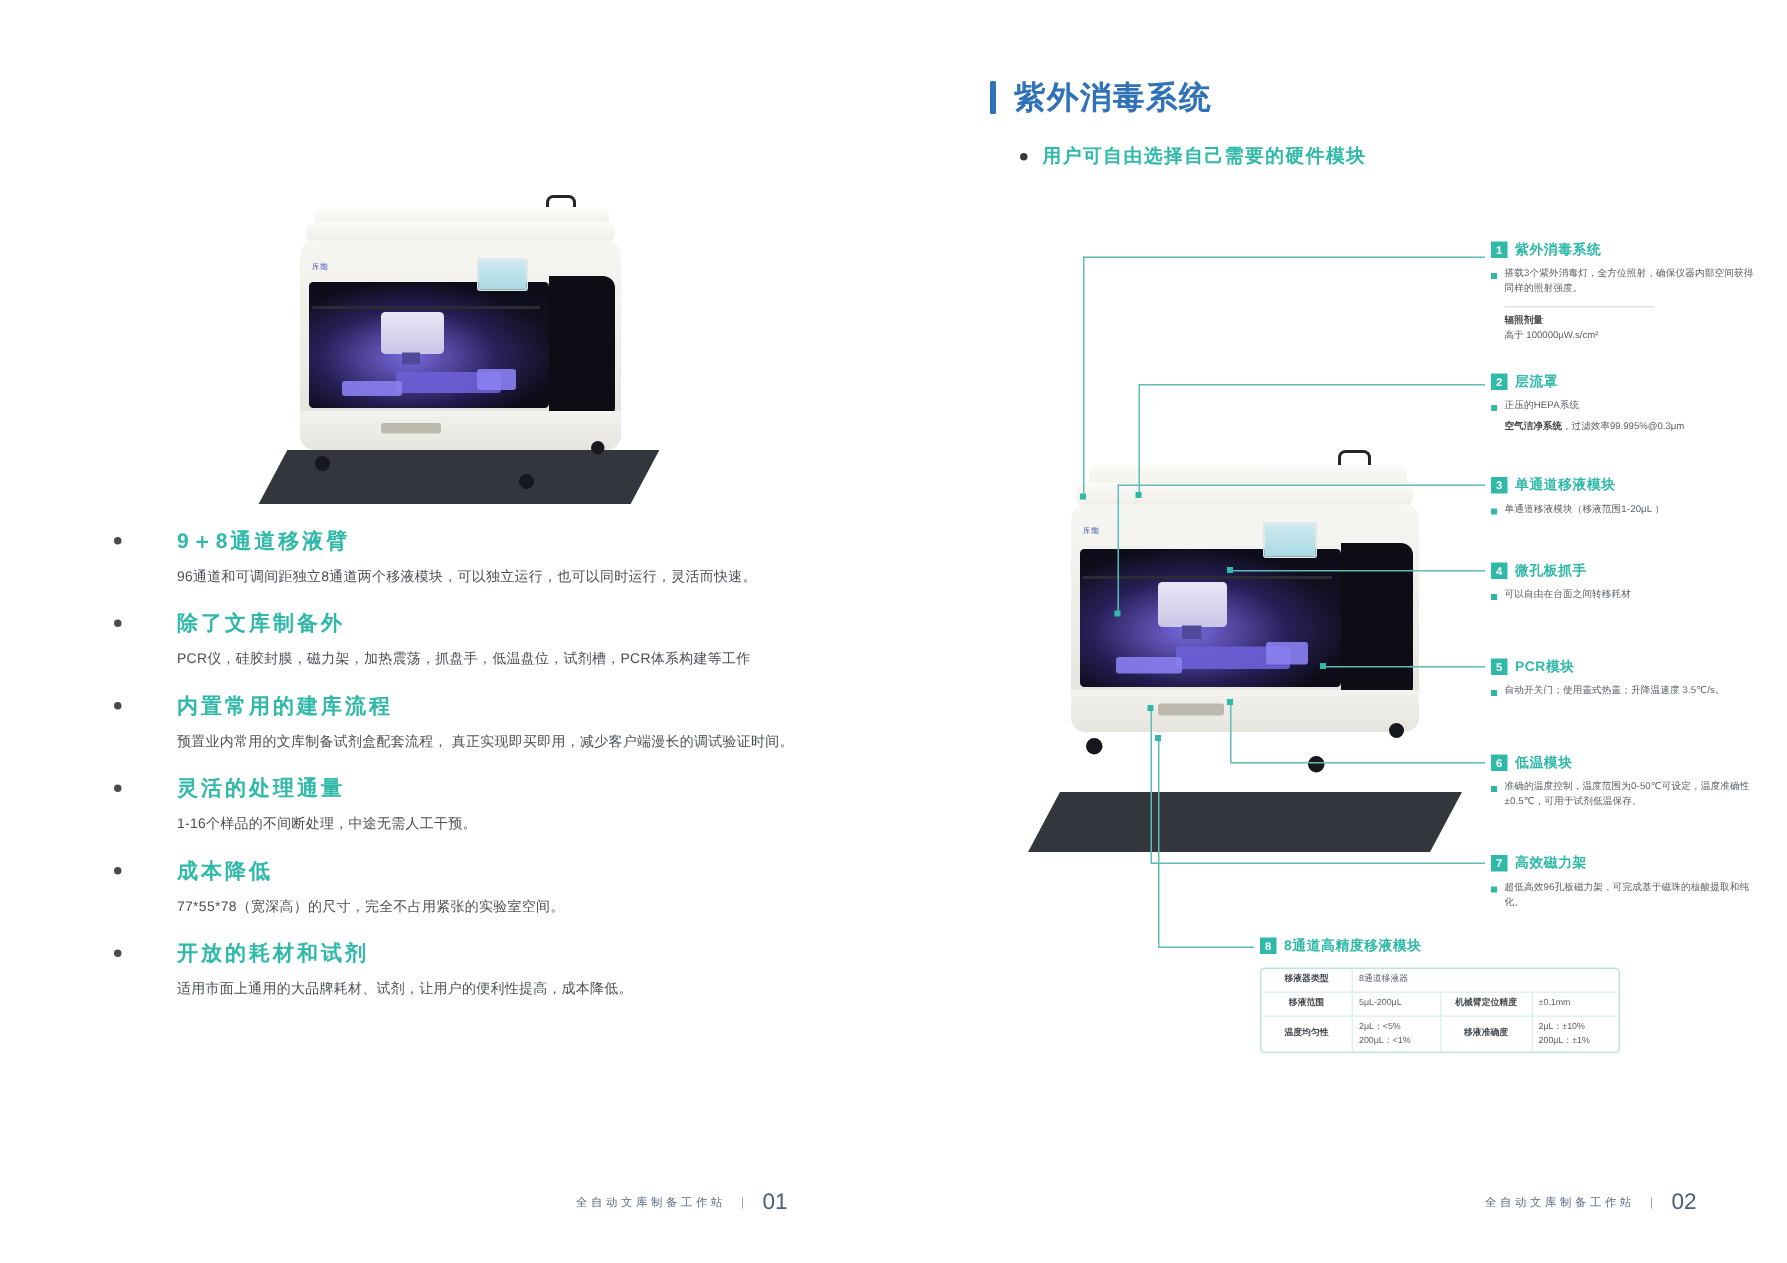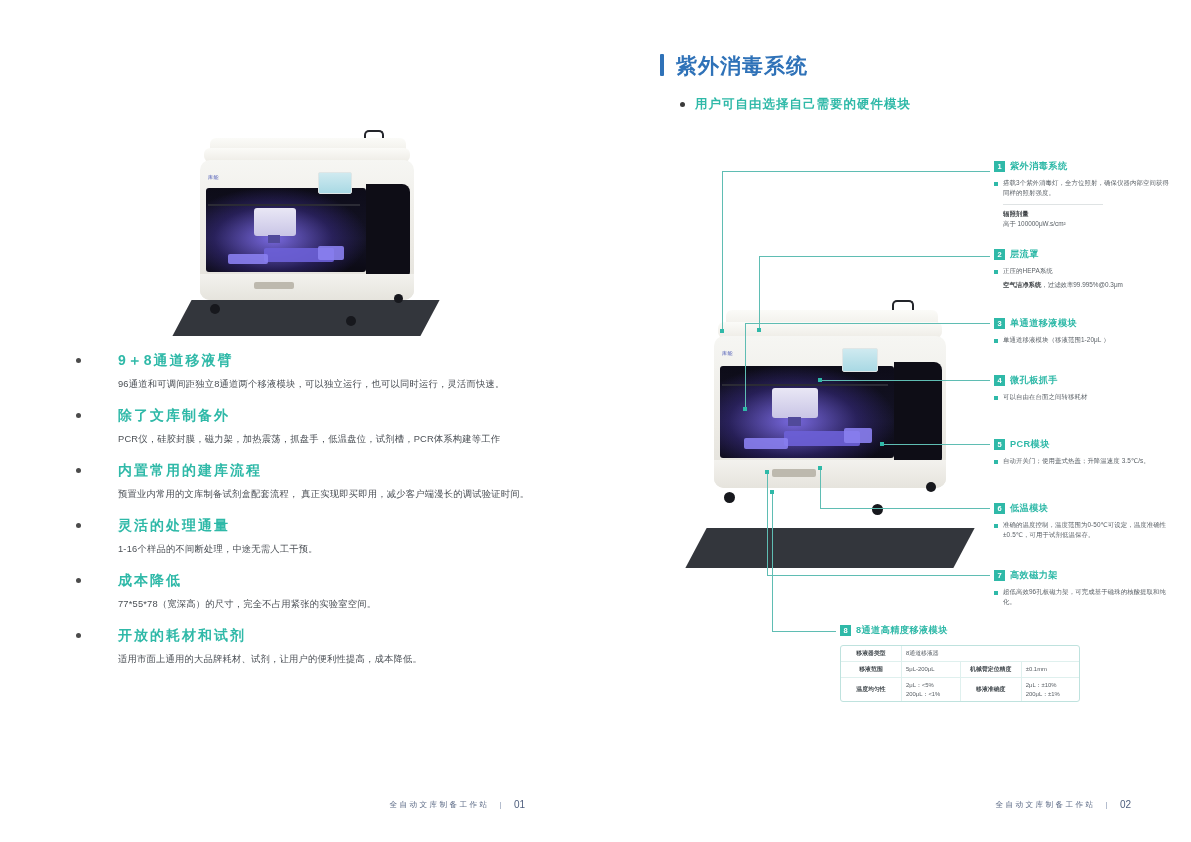--- a/index.html
+++ b/index.html
@@ -60,21 +60,21 @@
     letter-spacing:.2px;
   }
 
   .footer{
     position:absolute;bottom:32px;font-size:7.6px;color:#5f6d88;letter-spacing:2.4px;
     display:flex;align-items:center;gap:10px;
   }
   .footer-left{right:70px;}
   .footer-right{right:60px;}
   .footer .bar{color:#8c9ab3;}
-  .footer .num{font-size:10px;letter-spacing:0;color:#4e5e7d;}
+  .footer .num{font-size:15px;letter-spacing:0;color:#4e5e7d;}
 
   
   .sec-title{position:absolute;left:660px;top:54px;display:flex;align-items:center;gap:12px;}
   .sec-title .vbar{width:4px;height:22px;background:#2f72b8;border-radius:1px;}
   .sec-title h2{margin:0;font-size:21px;font-weight:bold;color:#2f72b8;letter-spacing:1px;line-height:1;}
 
   .sec-sub{position:absolute;left:680px;top:96px;display:flex;align-items:center;gap:10px;}
   .sec-sub .dot{width:5px;height:5px;border-radius:50%;background:#3a3a3a;}
   .sec-sub span.txt{font-size:12.5px;font-weight:bold;color:#2fb9a8;letter-spacing:1px;}
 

